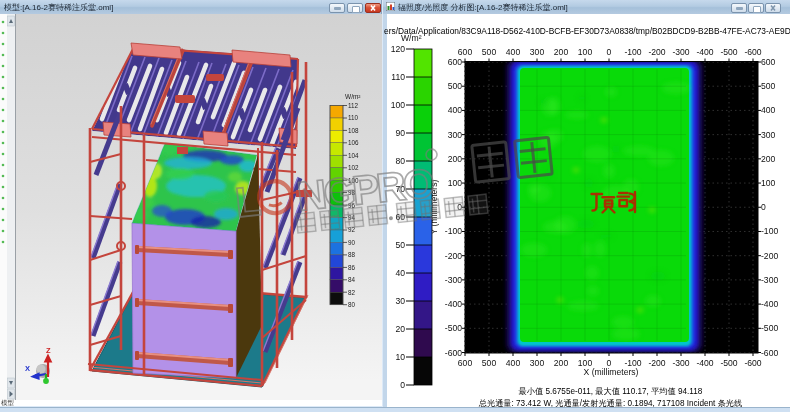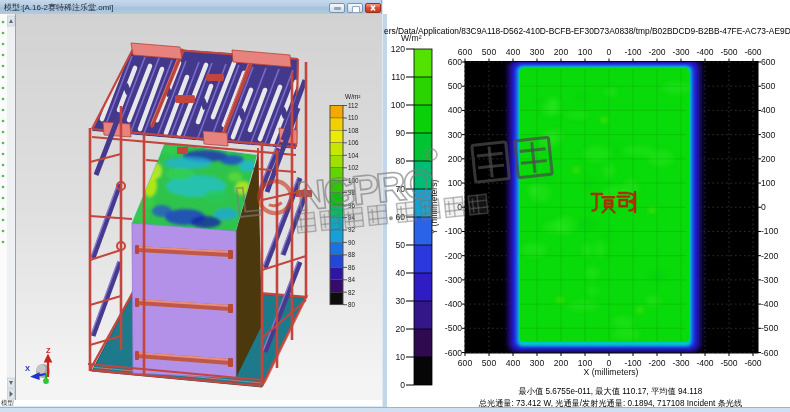--- a/index.html
+++ b/index.html
@@ -329,20 +329,40 @@
 </g>
       </g>
     <g id="lcbar"></g>
     <g id="triad"></g>
   </svg>
 
   <div class="abs" style="left:0;top:400px;width:382px;height:6px;background:#fff"></div>
 </div>
 
 <div class="abs" id="rw" style="left:383px;top:0;width:407px;height:412px;background:#fff">
+  <div class="tb" style="position:relative;width:100%">
+    <svg width="9" height="9" style="position:absolute;left:3px;top:2px">
+        <rect width="9" height="9" fill="#fff" stroke="#567" stroke-width="1"></rect>
+        <rect x="1.5" y="4" width="2" height="4" fill="#2a8a2a"></rect>
+        <rect x="4" y="2.5" width="2" height="5.5" fill="#d04028"></rect>
+        <rect x="6.5" y="5" width="1.8" height="3" fill="#2a56c8"></rect>
+      </svg>
+    <div class="tbtxt" style="left:15px">辐照度/光照度 分析图:[A.16-2赛特稀注乐堂.oml]</div>
+    <div class="wbtn" style="left:348px">
+        <i></i>
+      </div>
+    <div class="wbtn" style="left:365px">
+        <i style="width:6px;height:5px;top:2px;background:#fff;border:1px solid #8fa6bd"></i>
+      </div>
+    <div class="wbtn" style="left:382px">
+        <svg width="14" height="8" style="position:absolute;left:0;top:0">
+          <path d="M5 1.5 L9 6.5 M9 1.5 L5 6.5" stroke="#7e95ac" stroke-width="1.5"></path>
+        </svg>
+      </div>
+  </div>
   <div class="abs" style="left:0;top:14px;width:407px;height:398px;background:#fff;border-left:4px solid #c2d6ea;border-right:3px solid #c2d6ea"></div>
   <svg width="407" height="412" viewBox="383 0 407 412" style="position:absolute;left:0;top:0">
     <g id="rplot">
         <defs>
           <filter id="rb0" x="-20%" y="-20%" width="140%" height="140%">
             <feGaussianBlur stdDeviation="0.9"></feGaussianBlur>
           </filter>
           <filter id="rb1" x="-20%" y="-20%" width="140%" height="140%">
             <feGaussianBlur stdDeviation="1.6"></feGaussianBlur>
           </filter>

